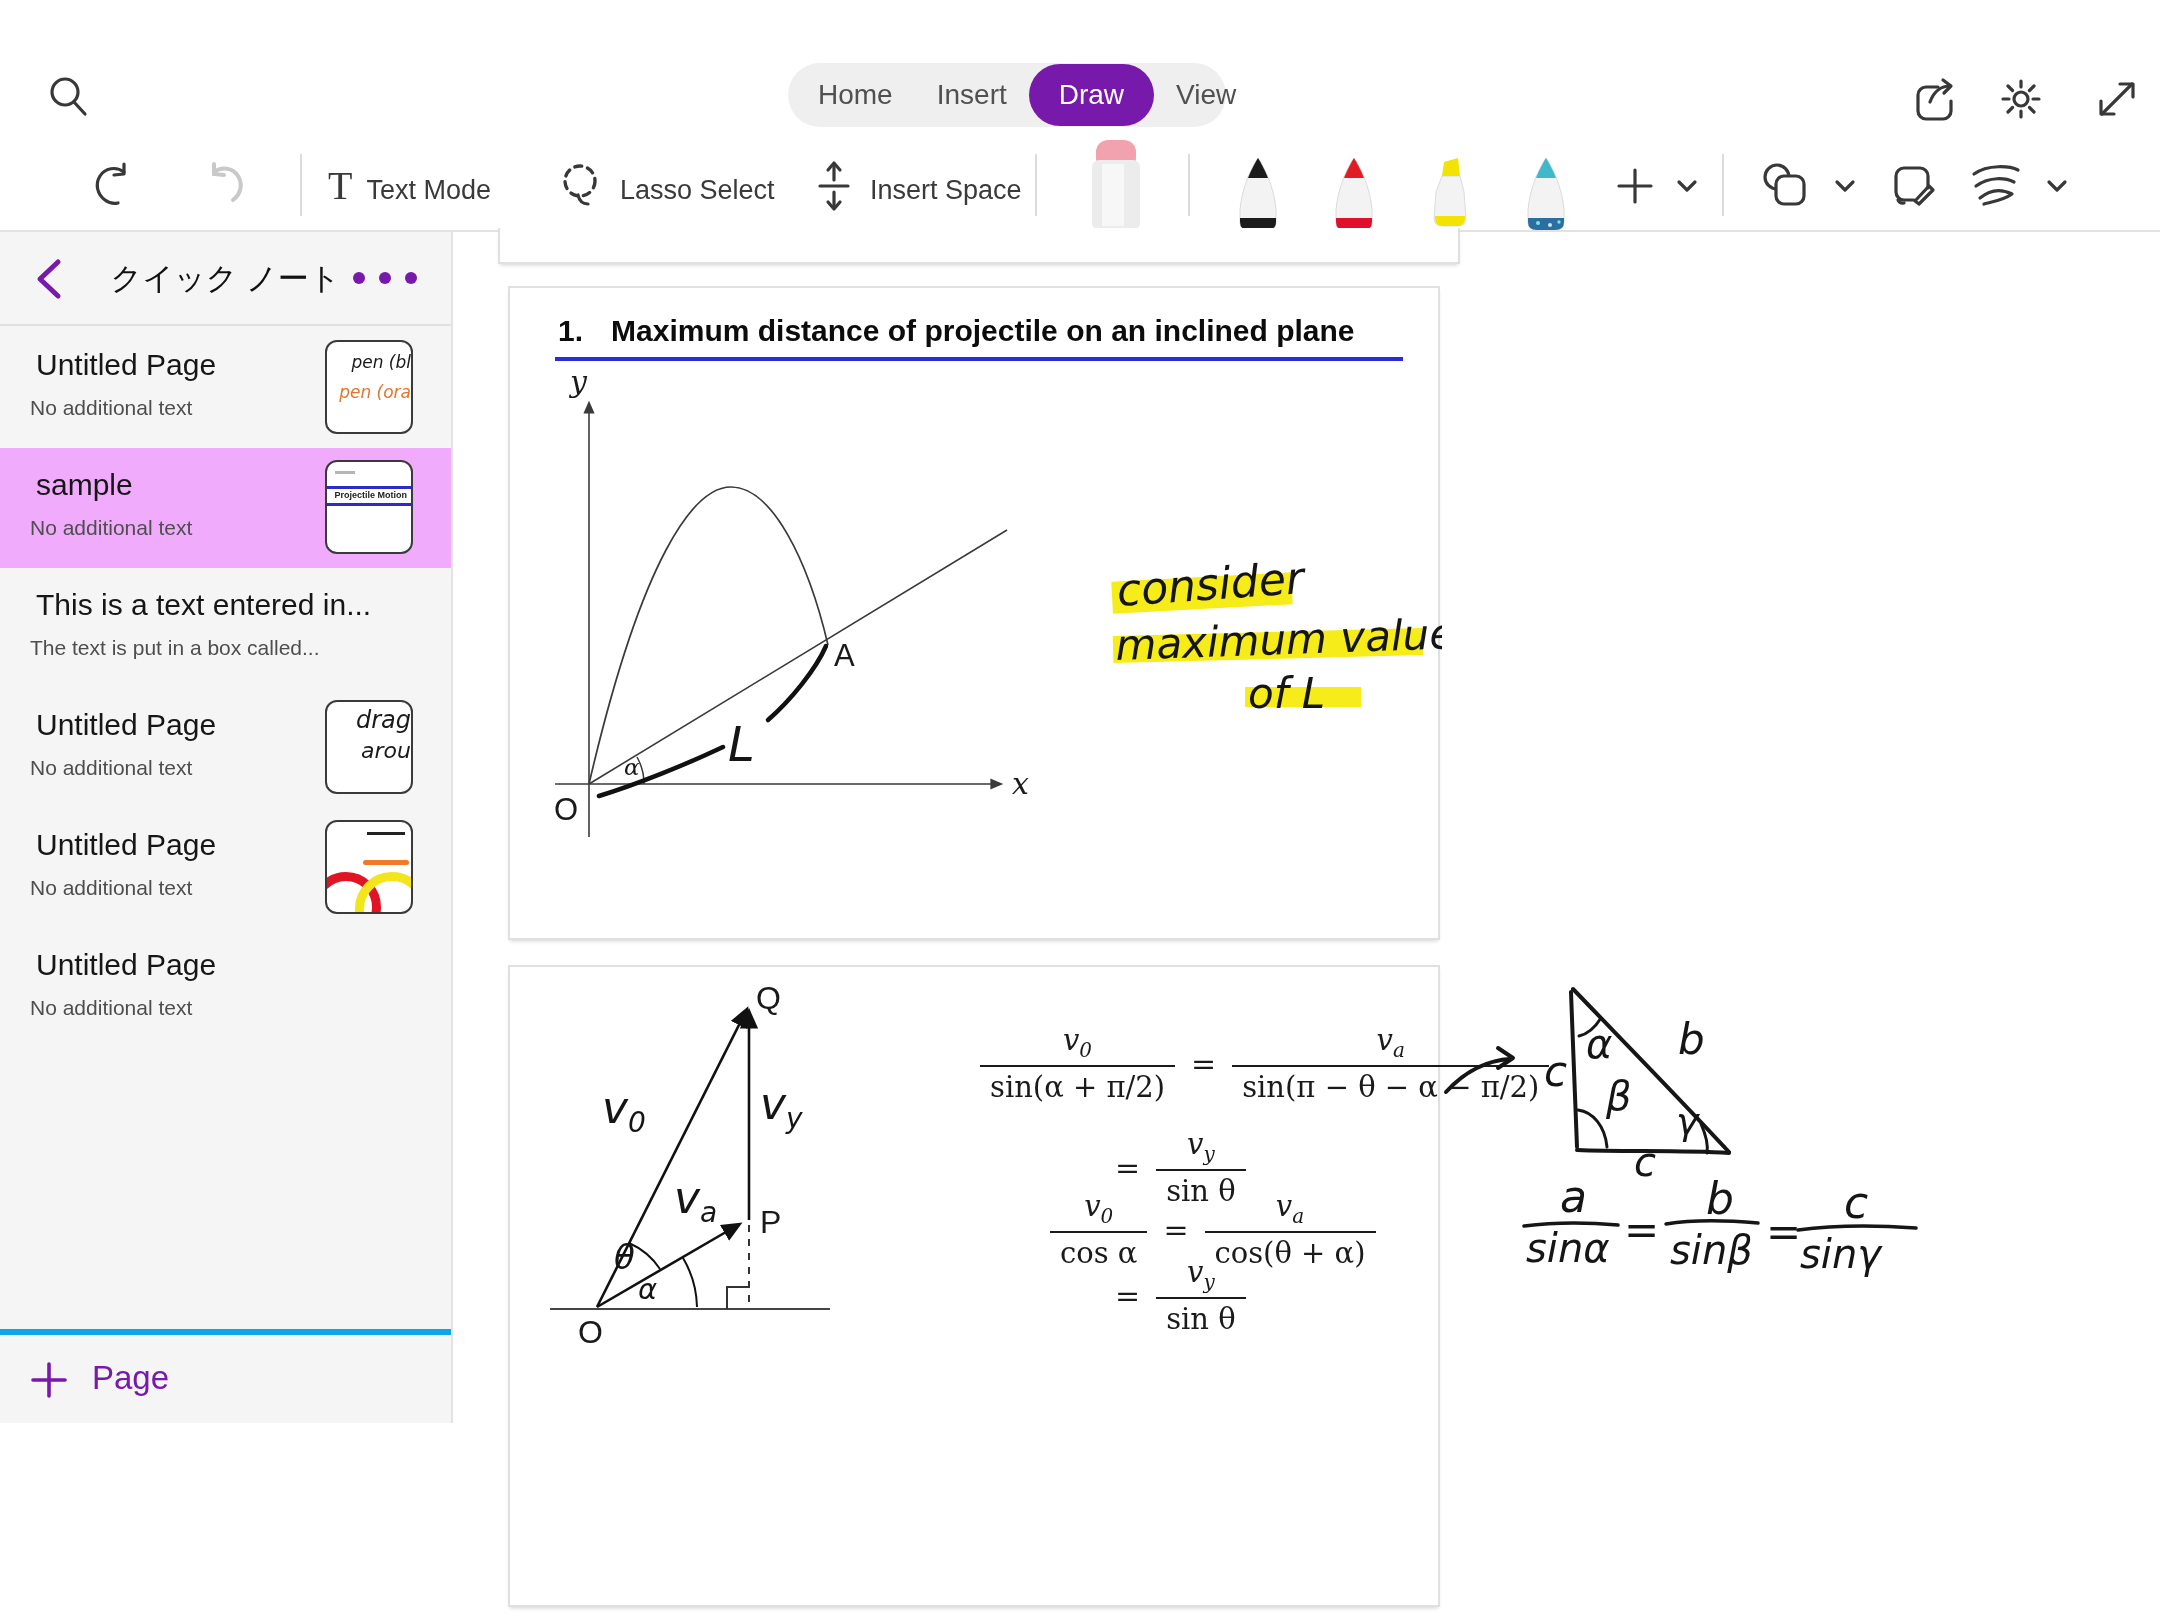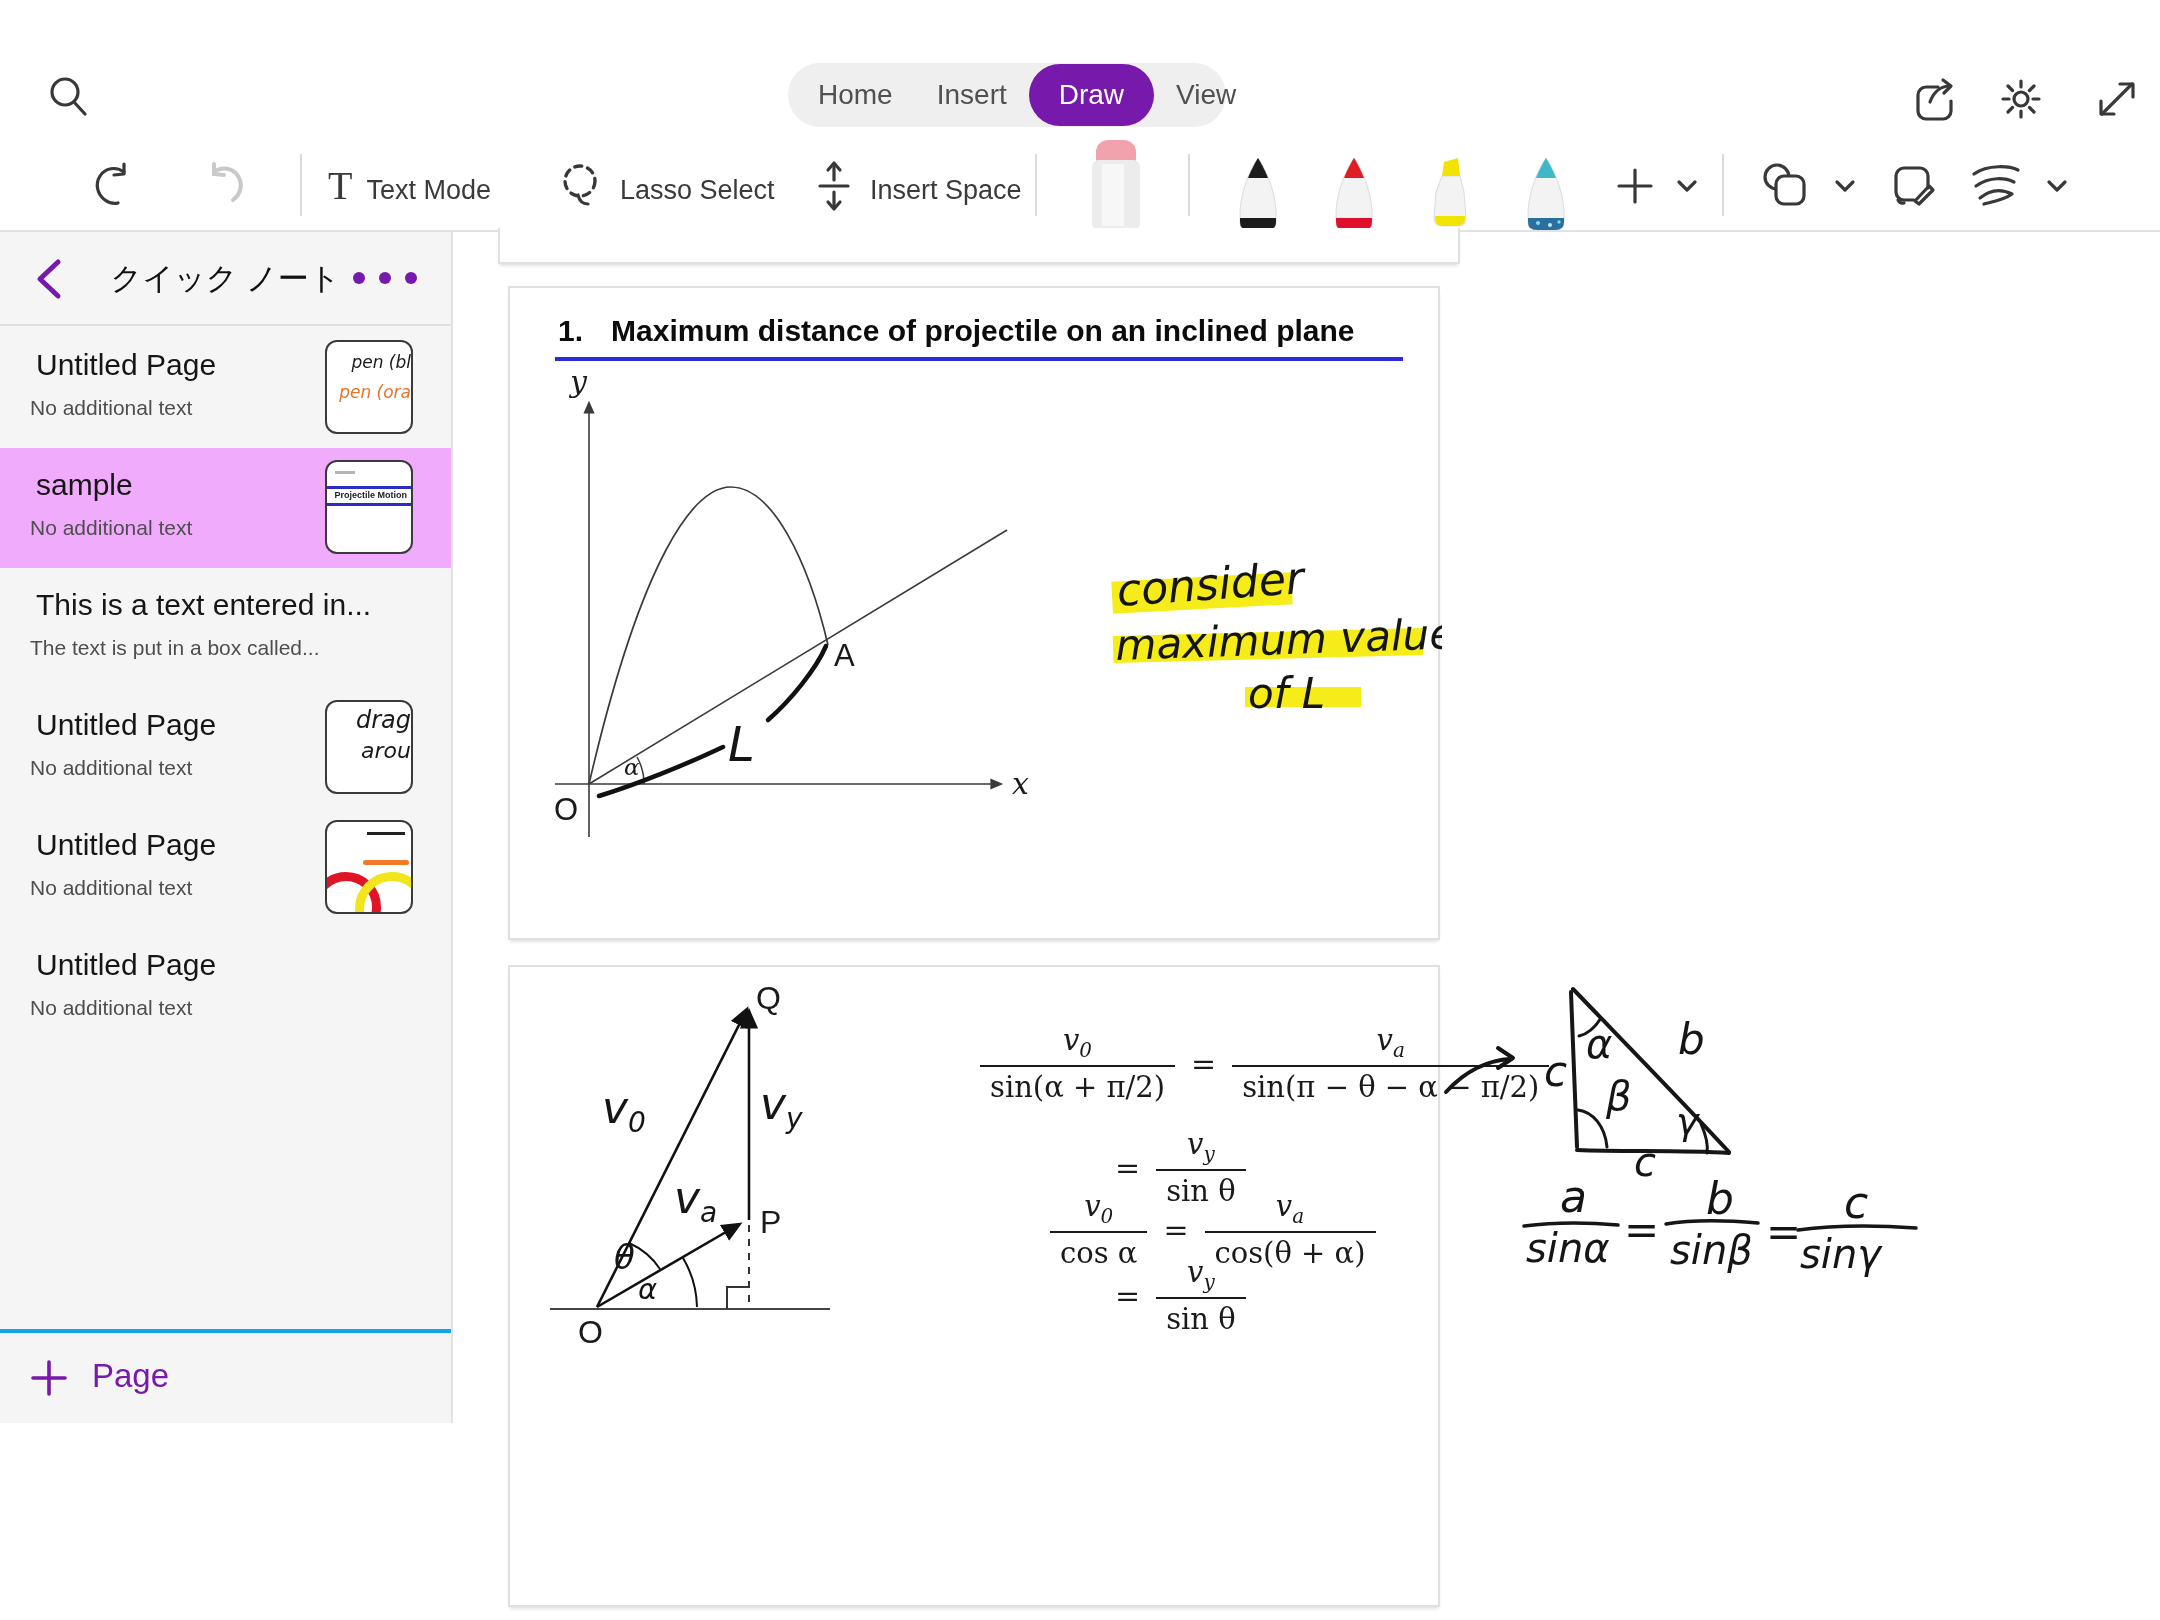--- a/index.html
+++ b/index.html
@@ -37,21 +37,21 @@
   .sb-back{position:absolute;left:30px;top:24px;width:40px;height:46px;cursor:pointer;}
   .sb-more{position:absolute;right:30px;top:36px;width:72px;height:20px;cursor:pointer;}
   .sb-list{position:absolute;left:0;top:96px;width:100%;}
   .item{position:relative;height:120px;cursor:pointer;}
   .item.selected{background:#f0abfc;}
   .item .t{position:absolute;left:36px;top:20px;font-size:30px;color:#161616;white-space:nowrap;}
   .item .s{position:absolute;left:30px;top:68px;font-size:21px;color:#4e4e4e;white-space:nowrap;}
   .thumb{position:absolute;right:38px;top:12px;width:88px;height:94px;border:2.5px solid #3a3a3a;
          border-radius:12px;background:#fff;overflow:hidden;box-sizing:border-box;text-align:right;}
   .hwtxt{font-family:"DejaVu Sans",sans-serif;font-style:italic;white-space:nowrap;}
-  .sb-foot{position:absolute;left:0;bottom:0;width:100%;height:94px;border-top:4px solid #0ea5e9;
+  .sb-foot{position:absolute;left:0;bottom:0;width:100%;height:94px;border-top:6px solid #0ea5e9;
            box-sizing:border-box;cursor:pointer;}
   .sb-foot .lbl{position:absolute;left:92px;top:24px;font-size:33px;color:#7719AA;}
 
   
   .canvas{position:absolute;left:453px;top:232px;width:1707px;height:1388px;background:#fff;}
   .box{position:absolute;background:#fff;border:2px solid #e0e0e0;box-sizing:border-box;
        box-shadow:0 3px 4px -2px rgba(0,0,0,.18);}
   .boxpartial{left:45px;top:-4px;width:962px;height:36px;border-top:none;}
   .box1{left:55px;top:54px;width:932px;height:654px;}
   .box2{left:55px;top:733px;width:932px;height:642px;}

